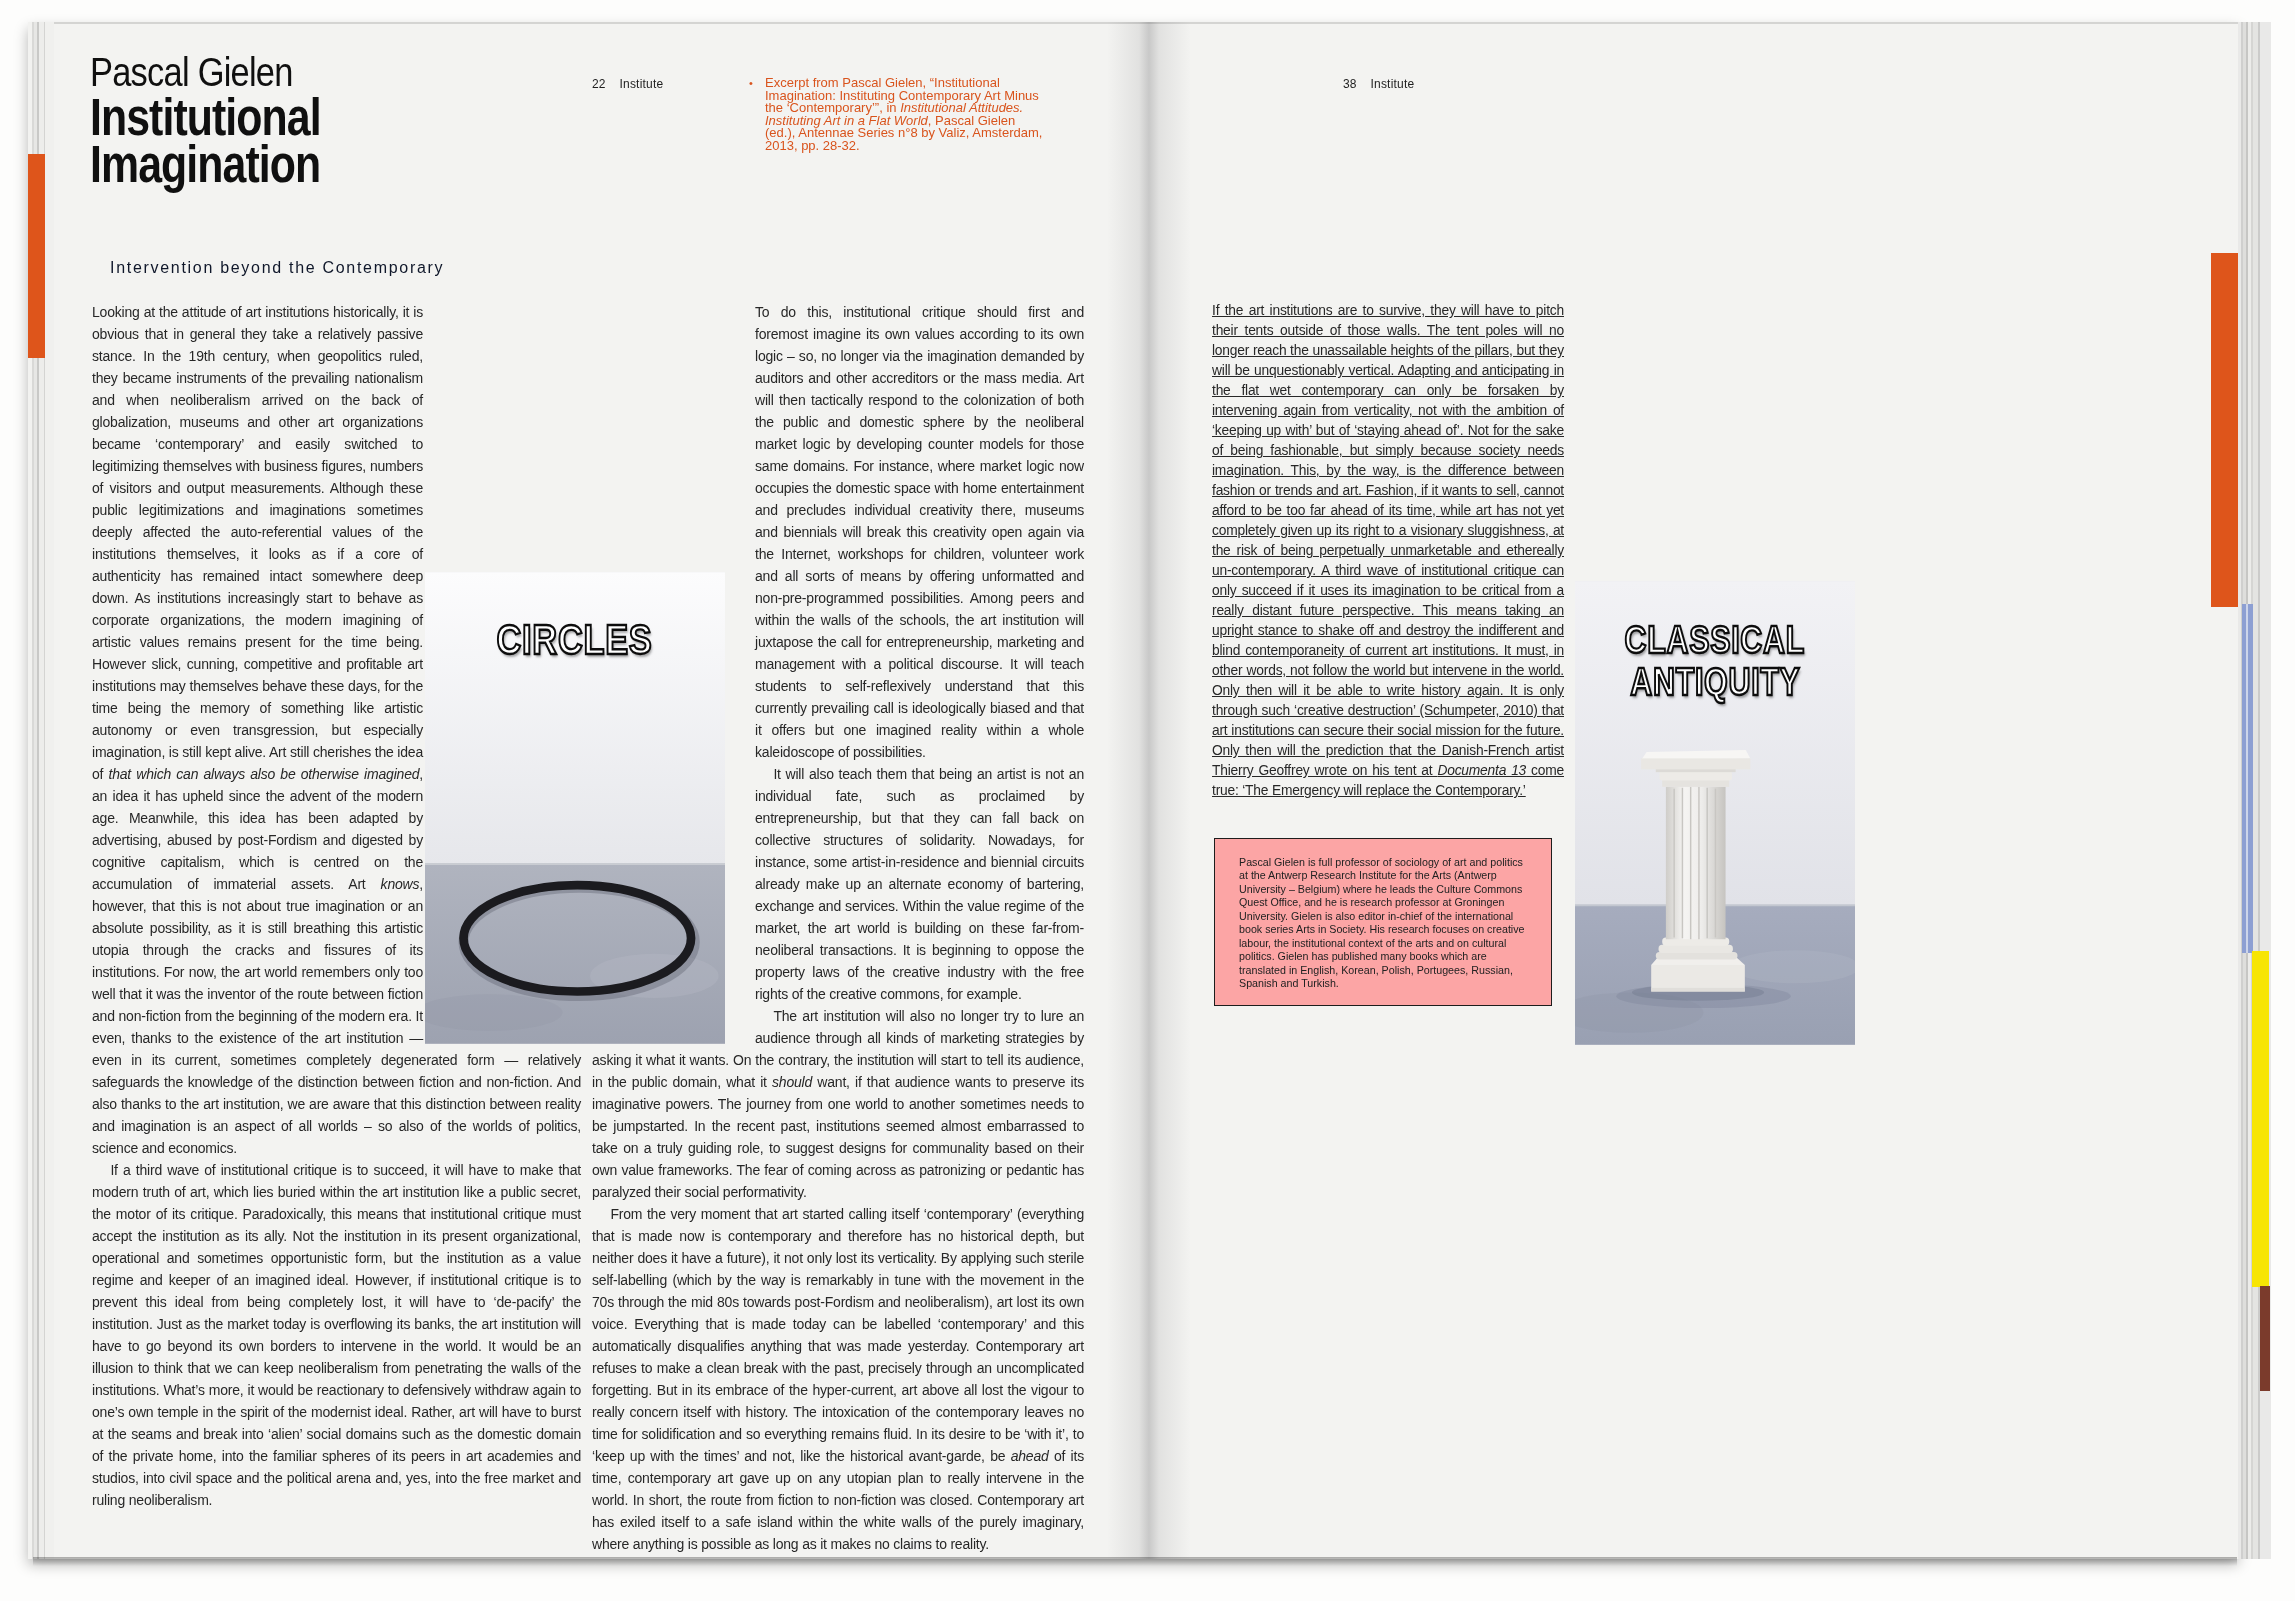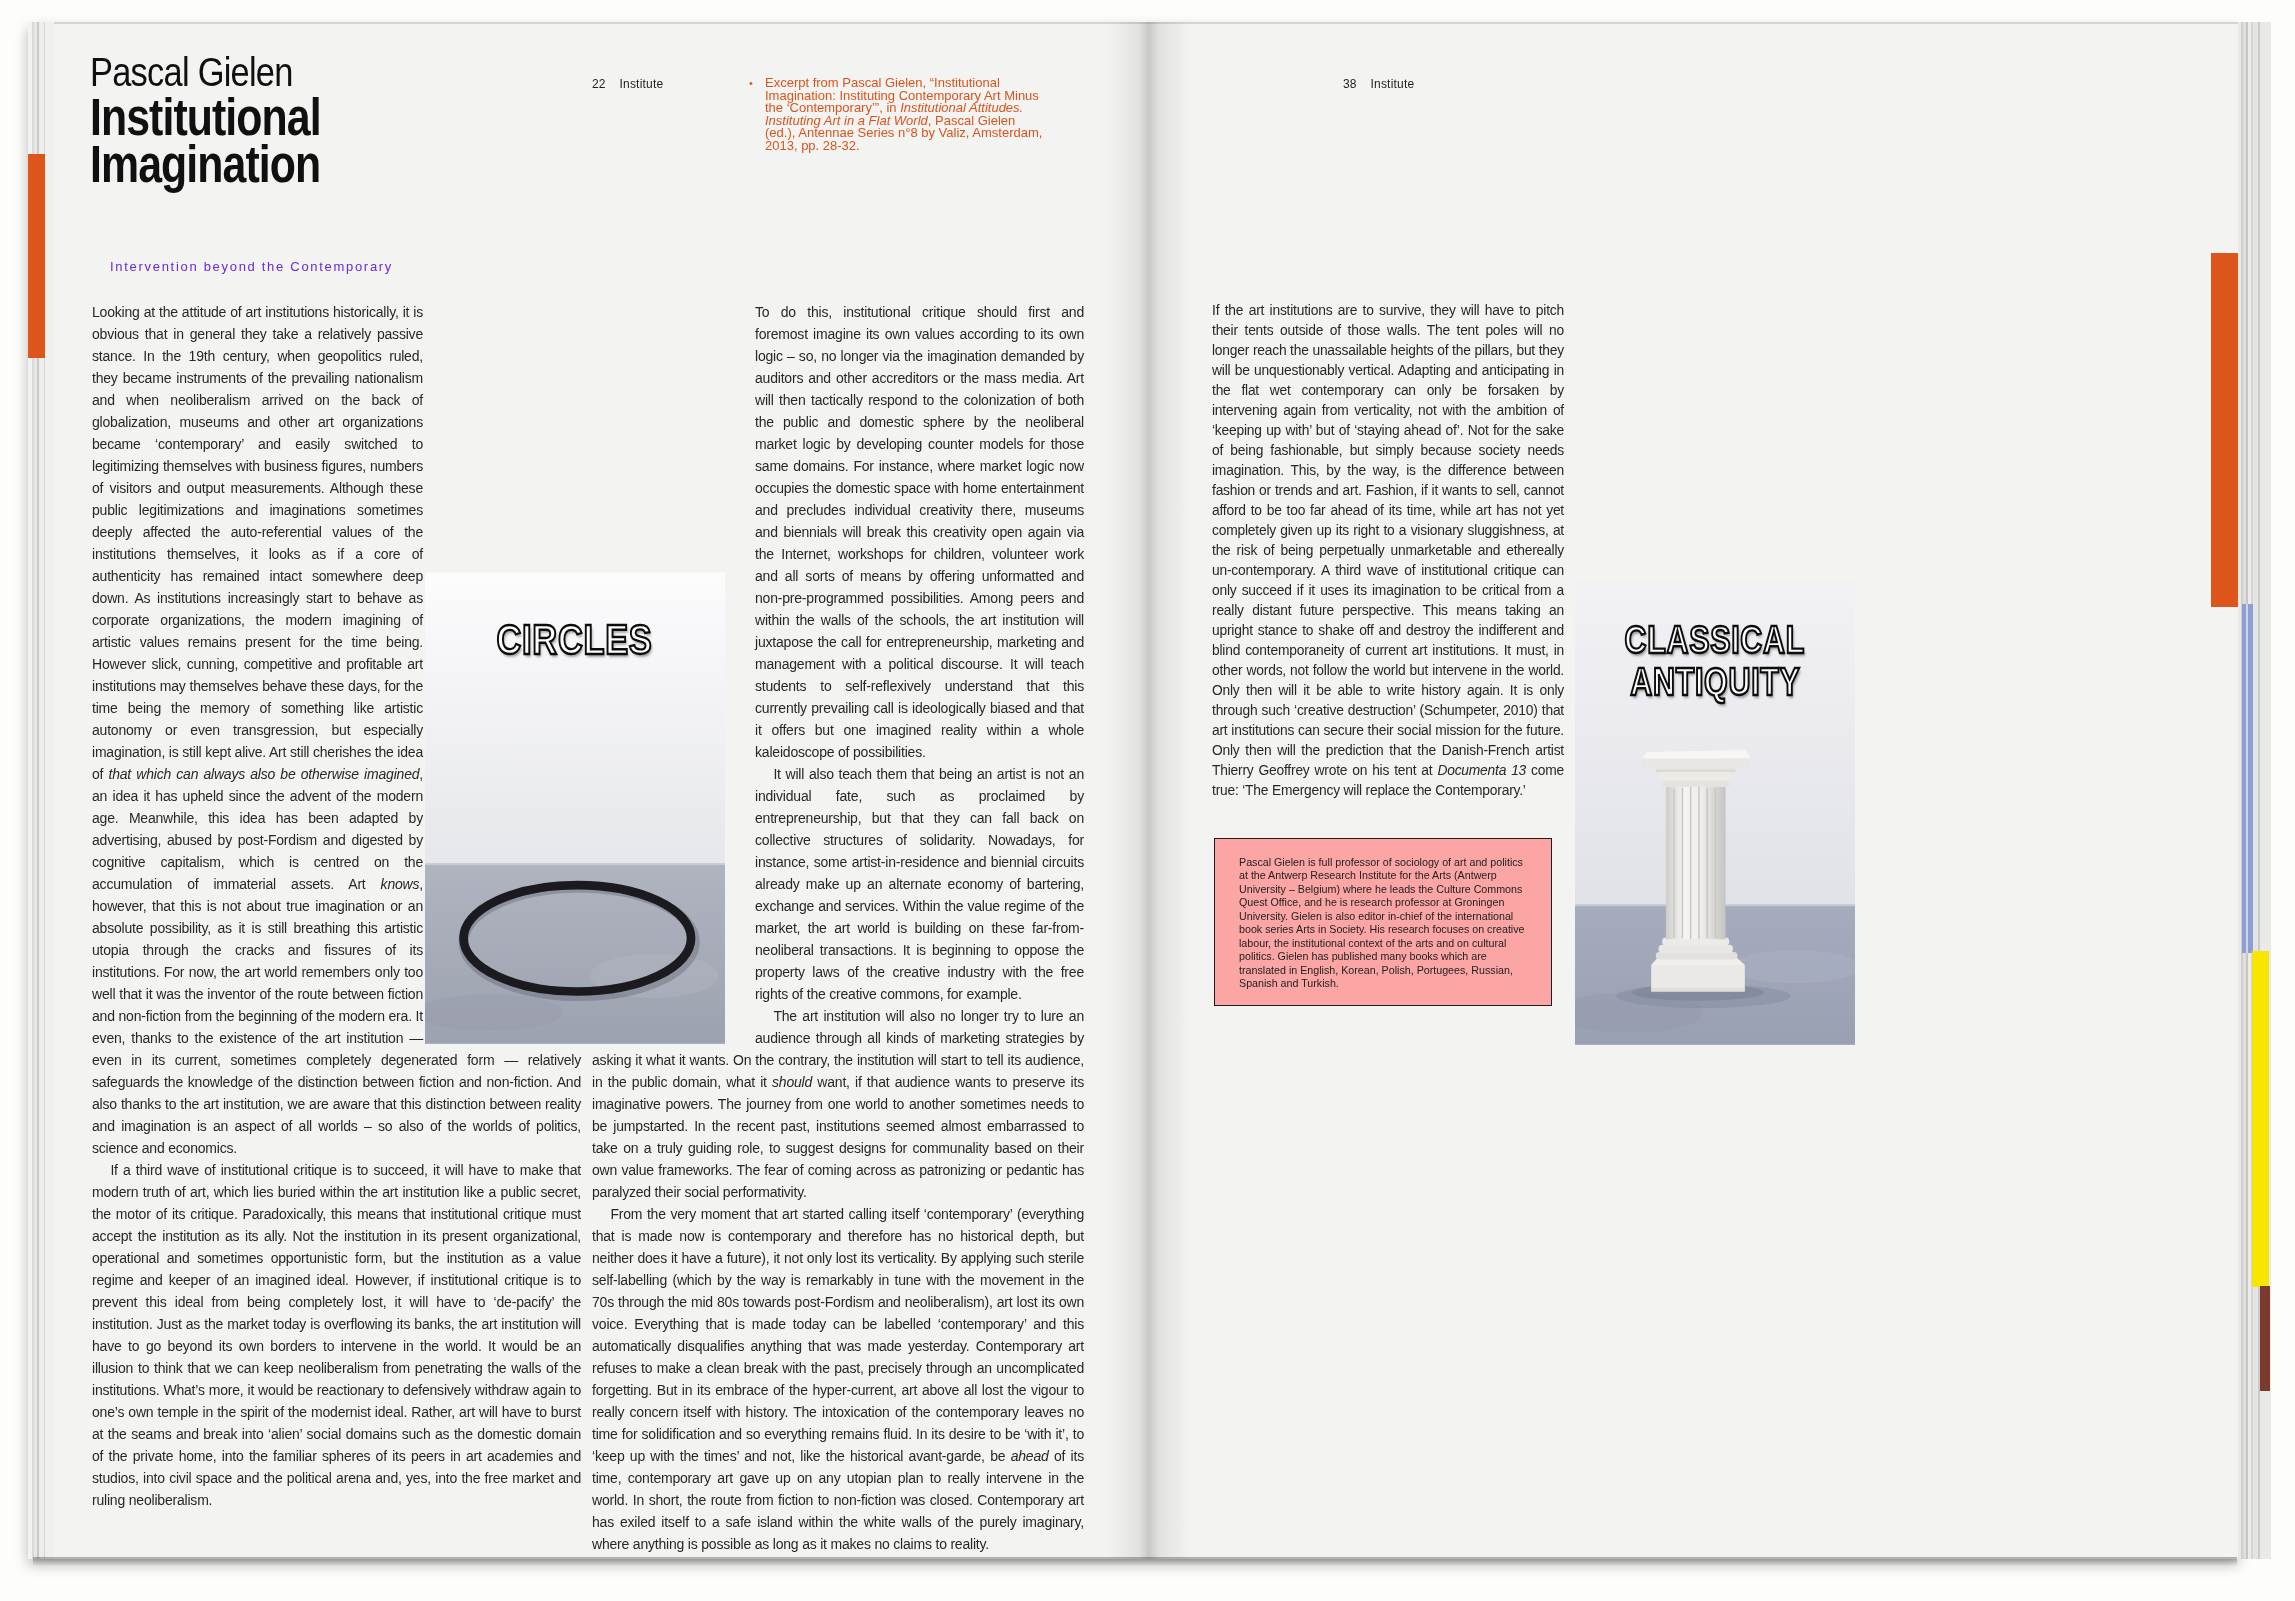--- a/index.html
+++ b/index.html
@@ -35,30 +35,30 @@
   .t-author{font-size:41px;font-weight:400;letter-spacing:-0.9px;line-height:44px;
     transform:scaleX(.84);transform-origin:0 0;white-space:nowrap;color:#101010;}
   .t-main{font-size:51px;font-weight:700;letter-spacing:-1.1px;line-height:47px;
     transform:scaleX(.84);transform-origin:0 0;white-space:nowrap;color:#101010;}
 
   
   .citation{left:765px;top:77px;width:279px;font-size:13px;line-height:12.5px;
     color:#d9541d;text-align:left;}
   .cite-bullet{left:749px;top:77px;color:#d9541d;font-size:11px;}
 
-  .heading{left:110px;top:259px;font-size:13px;letter-spacing:1.7px;color:#6d28d9;}
+  .heading{left:110px;top:259px;font-size:16px;letter-spacing:1.7px;color:#0f172a;}
 
   
   .col{font-size:14px;line-height:22px;text-align:justify;color:#272727;
     letter-spacing:-0.2px;hyphens:auto;}
   .col p{margin:0;}
   .col p.ind{text-indent:18.4px;}
   .col1{left:92px;top:301px;width:489px;}
   .col2{left:592px;top:301px;width:492px;}
-  .col3{left:1212px;top:301px;width:492px;font-size:13.8px;line-height:20px;}
+  .col3{left:1212px;top:301px;width:492px;font-size:13.8px;line-height:20px;text-decoration:underline;}
   .sp-r1{float:right;width:158px;height:472px;margin-top:269px;}
   .sp-l2{float:left;width:163px;height:472px;margin-top:269px;}
   .sp-r3{float:right;width:140px;height:474px;margin-top:280px;}
 
   
   .art{overflow:hidden;background:#e9e9ec;}
   .art svg{display:block;}
   .art-circles{left:425px;top:572px;width:300px;height:472px;}
   .art-column{left:1575px;top:581px;width:280px;height:464px;}
   .meme{left:0;right:0;text-align:center;font-weight:700;color:#fff;

